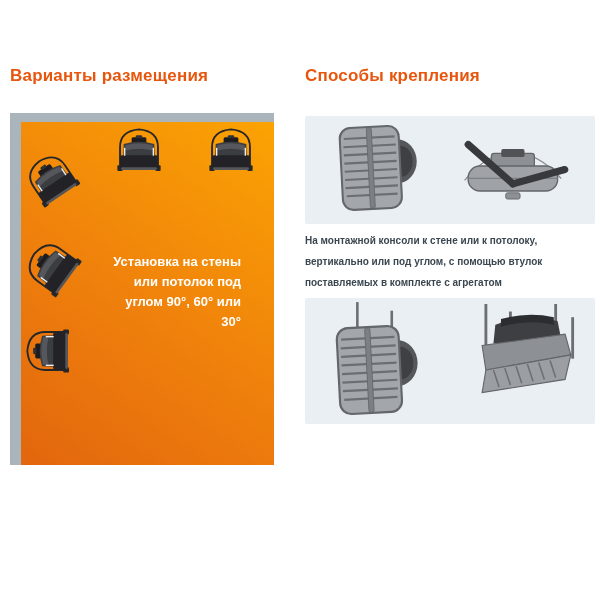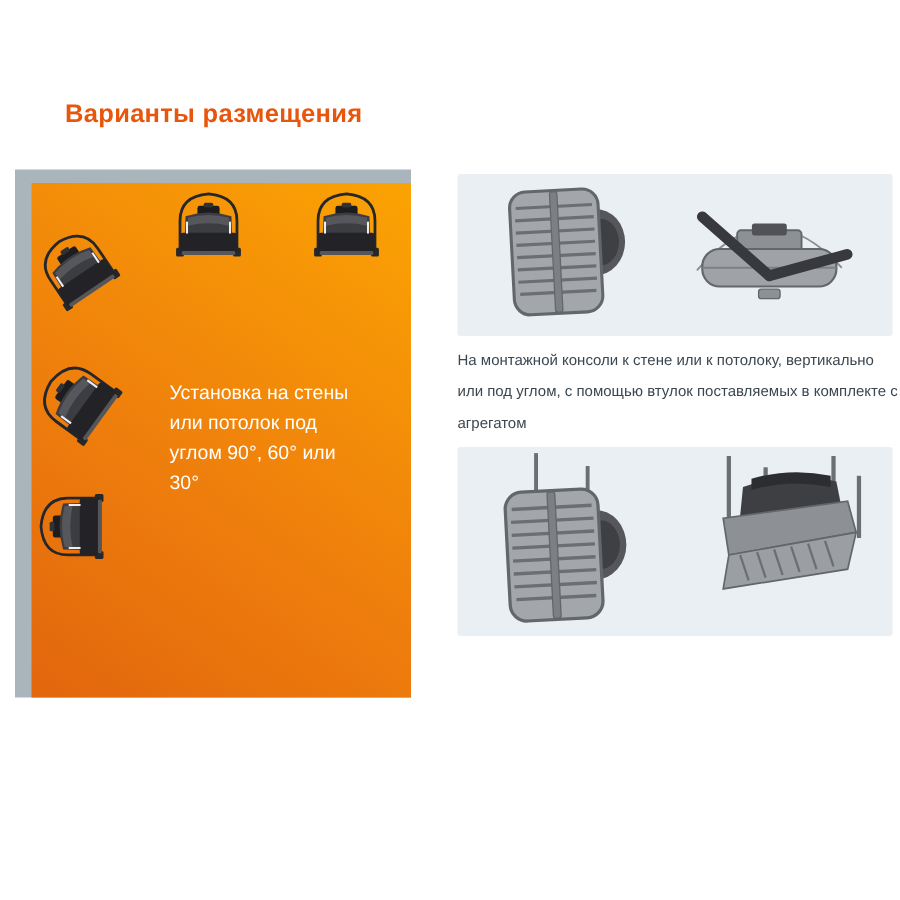--- a/index.html
+++ b/index.html
@@ -2,48 +2,48 @@
 <html><head>
 <meta charset="utf-8">
 <style>
   html,body{margin:0;padding:0;background:#ffffff;}
   .page{
     position:relative;width:600px;height:600px;background:#ffffff;overflow:hidden;
     font-family:"Liberation Sans","DejaVu Sans",sans-serif;
   }
   .col-title{
     position:absolute;top:66px;font-size:17px;font-weight:bold;color:#e8560d;
-    text-align:center;letter-spacing:0.2px;
+    letter-spacing:0.2px;
   }
   .col-title.left{left:10px;width:265px;}
   .col-title.right{left:305px;width:290px;}
 
   
   .placement-frame{
     position:absolute;left:10px;top:113px;width:264px;height:352px;background:#a9b5bb;
   }
   .placement-panel{
     position:absolute;left:11px;top:9px;width:253px;height:343px;
     background:linear-gradient(35deg,#e2660d 0%,#ef800c 45%,#fba303 100%);
   }
   .placement-caption{
     position:absolute;left:92px;top:130px;width:128px;
-    color:#ffffff;font-size:13px;font-weight:400;line-height:20px;
+    color:#ffffff;font-size:13px;font-weight:700;line-height:20px;text-align:right;
   }
   .unit{position:absolute;}
 
   
   .info-panel{
     position:absolute;left:305px;width:290px;background:#e9eff3;border-radius:2px;
   }
   .info-panel.first{top:116px;height:108px;}
   .info-panel.second{top:298px;height:126px;}
   .info-caption{
     position:absolute;left:305px;width:296px;
-    color:#3b4750;font-size:10px;line-height:21px;
+    color:#3b4750;font-size:10px;line-height:21px;font-weight:bold;
   }
   .info-caption.first{top:230px;}
   .info-caption.second{top:433px;}
 
   .illus{position:absolute;}
   svg{display:block;overflow:visible;}
   .defs-holder{position:absolute;width:0;height:0;overflow:hidden;}
 </style>
 </head>
 <body>
@@ -109,20 +109,21 @@
           <line x1="50" y1="66" x2="56" y2="84"></line>
             <line x1="62" y1="64" x2="68" y2="82"></line>
           <line x1="74" y1="62" x2="80" y2="80"></line>
             <line x1="86" y1="60" x2="92" y2="78"></line>
         </g>
       </g>
     </defs>
   </svg>
 
   <div class="col-title left">Варианты размещения</div>
+  <div class="col-title right">Способы крепления</div>
 
   <div class="placement-frame">
     <div class="placement-panel">
 
       <div class="unit" style="left:4px;top:29px;">
         <svg width="54" height="58" viewBox="0 0 100 110" style="transform:rotate(-34deg);">
             <use href="#heater-shape"></use>
           </svg>
       </div>
       <div class="unit" style="left:91px;top:1px;">

